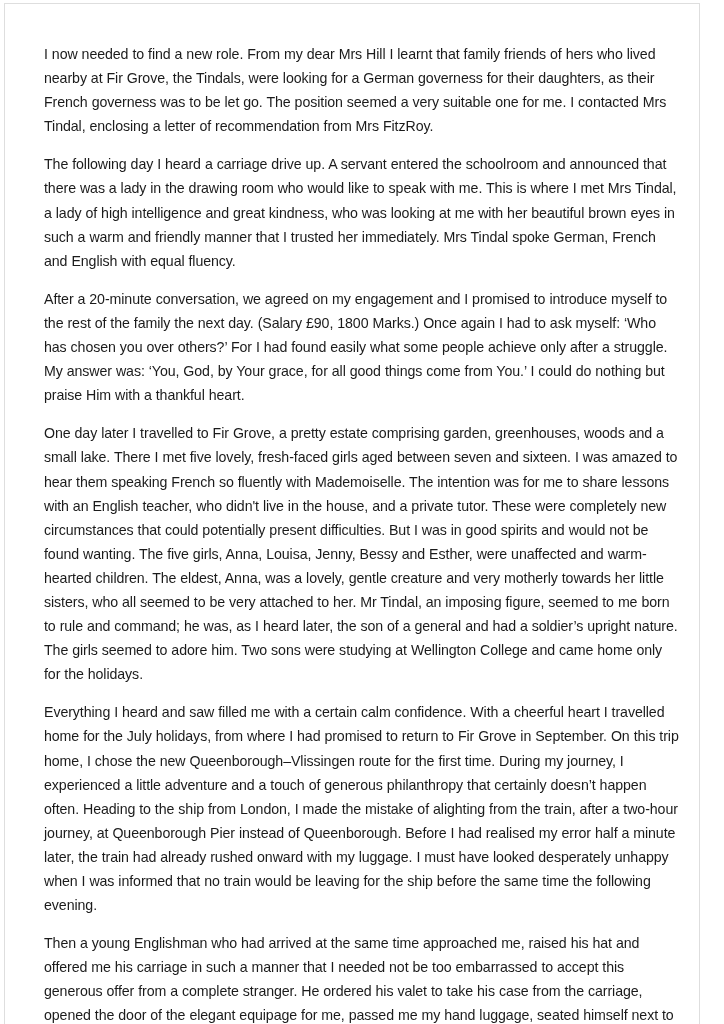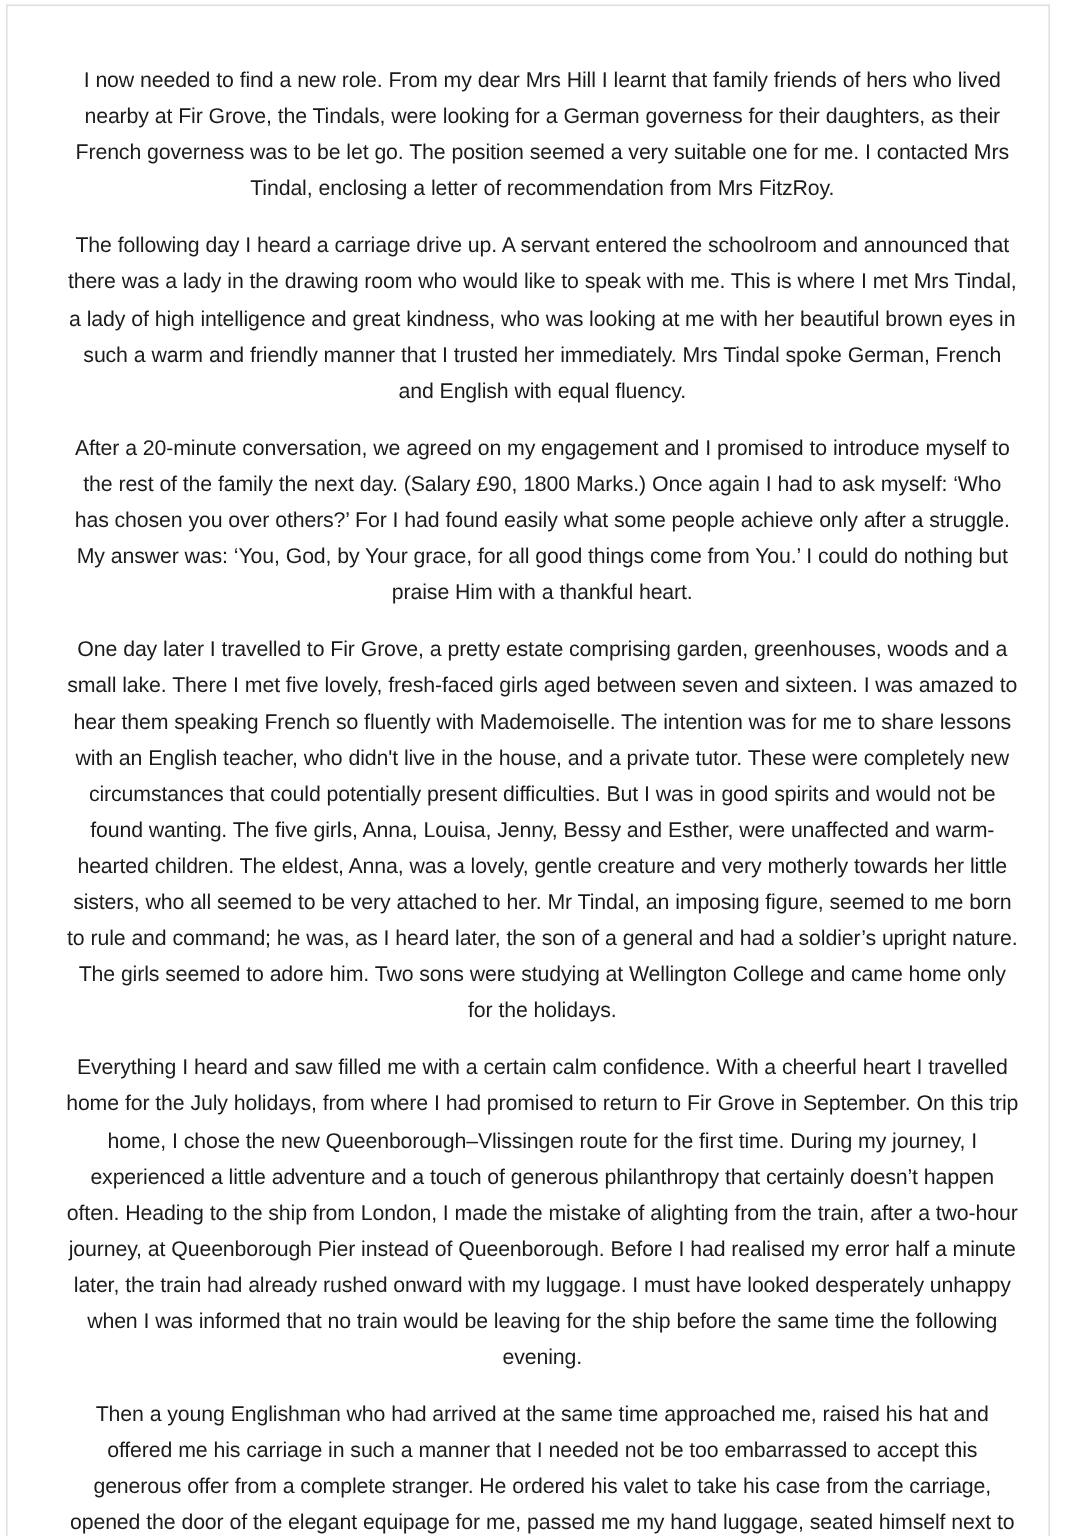--- a/index.html
+++ b/index.html
@@ -28,21 +28,21 @@
   }
   .doc-body {
     padding: 38px 20px 0 39px;
     box-sizing: border-box;
   }
   p.para {
     margin: 0 0 14px 0;
     font-size: 14.2px;
     line-height: 24.1px;
     color: #1b1b1b;
-    text-align: center;
+    text-align: left;
     letter-spacing: -0.08px;
     word-spacing: 0.1px;
     -webkit-font-smoothing: antialiased;
   }
   p.para:last-child {
     margin-bottom: 0;
   }
 </style>
 </head>
 <body>

